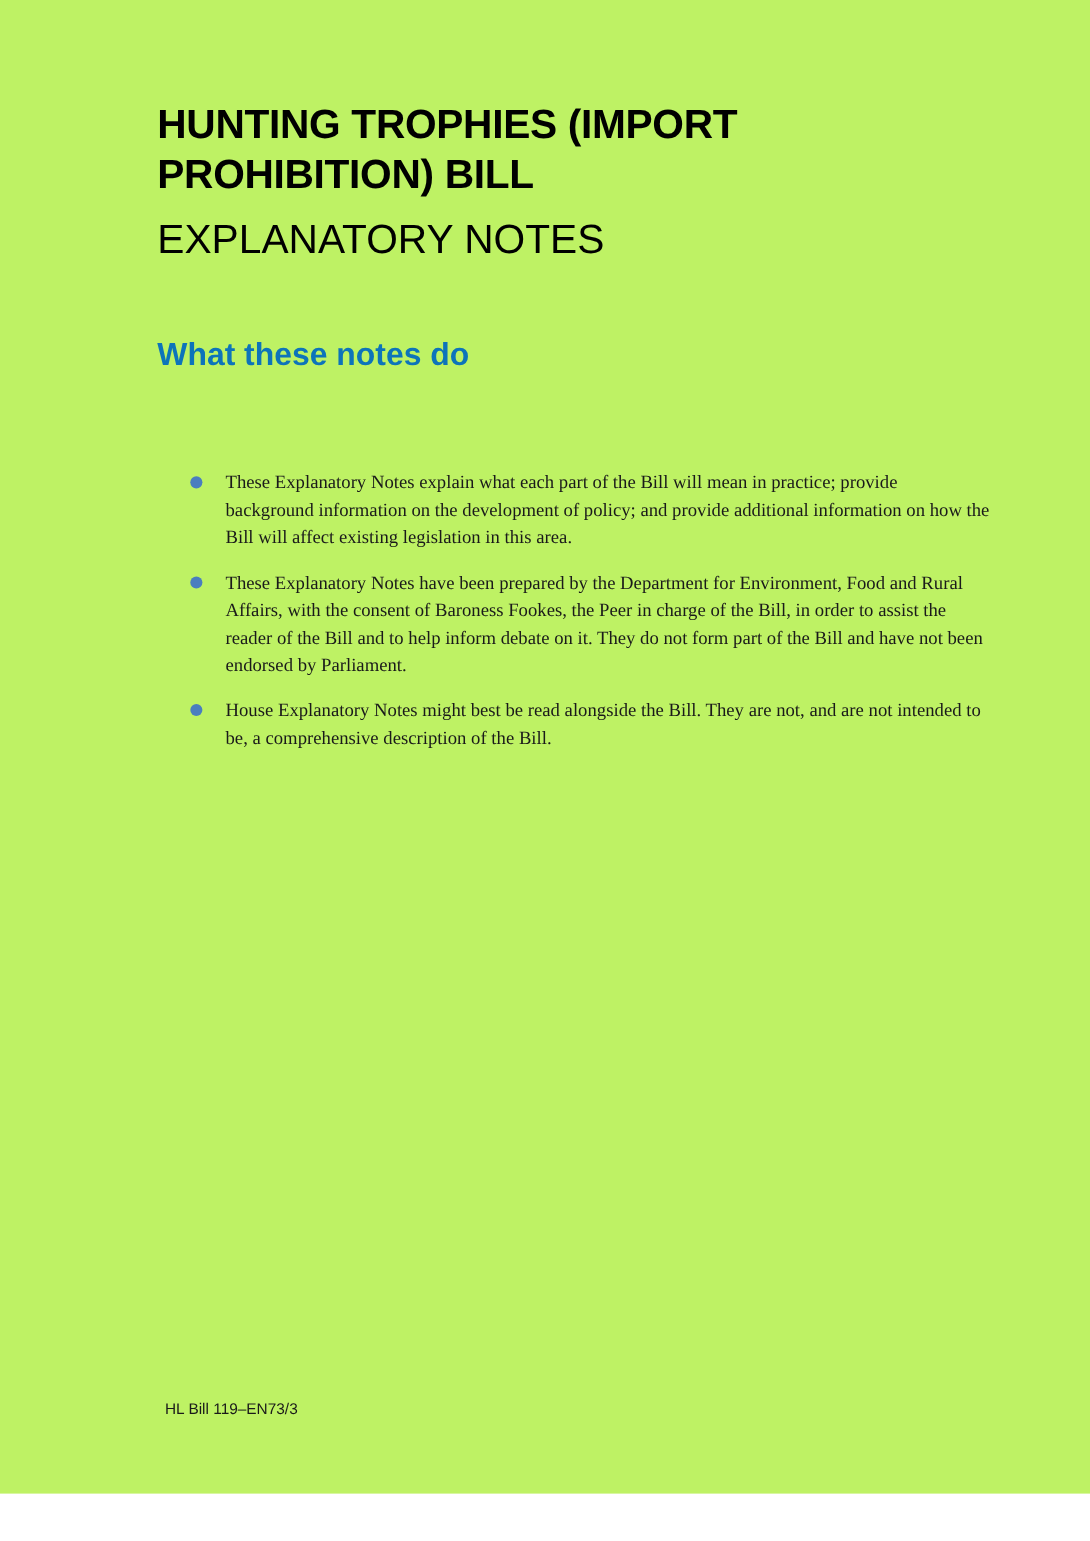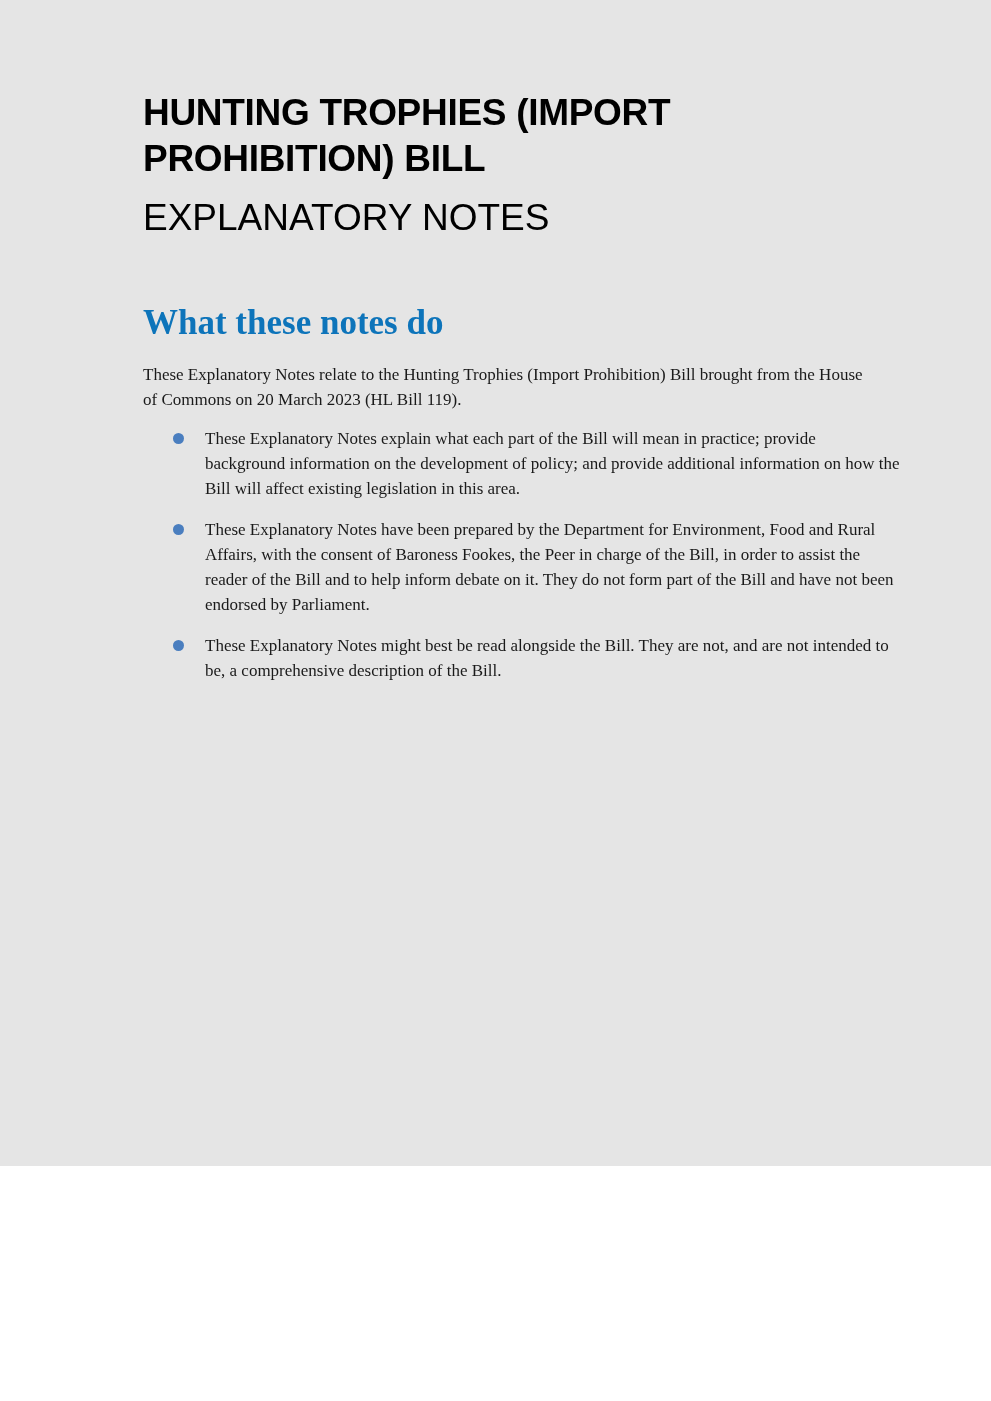--- a/index.html
+++ b/index.html
@@ -3,22 +3,22 @@
 <meta charset="utf-8">
 <style>
   html, body {
     margin: 0;
     padding: 0;
     background: #ffffff;
   }
   .page {
     position: relative;
     width: 991px;
-    height: 1166px;
-    background: #e5e5e5;
+    height: 1358px;
+    background: #bef264;
     overflow: hidden;
     font-family: "Liberation Sans", sans-serif;
   }
   .doc-title {
     position: absolute;
     left: 143px;
     top: 90px;
     width: 640px;
     margin: 0;
     font-family: "Liberation Sans", sans-serif;
@@ -39,23 +39,23 @@
     font-size: 37px;
     line-height: 43px;
     color: #000000;
   }
   .section-heading {
     position: absolute;
     left: 143px;
     top: 306px;
     width: 700px;
     margin: 0;
-    font-family: Liberation Serif, serif;
+    font-family: Liberation Sans, sans-serif;
     font-weight: 700;
-    font-size: 35px;
+    font-size: 29px;
     line-height: 34px;
     color: var(--heading-blue, #0d74ba);
   }
   .intro-paragraph {
     position: absolute;
     left: 143px;
     top: 362px;
     width: 730px;
     margin: 0;
     font-family: "Liberation Serif", serif;
@@ -107,34 +107,33 @@
 <body>
 
 <div class="page">
 
   <h1 class="doc-title">HUNTING TROPHIES (IMPORT PROHIBITION) BILL</h1>
 
   <h2 class="doc-subtitle">EXPLANATORY NOTES</h2>
 
   <h3 class="section-heading">What these notes do</h3>
 
-  <p class="intro-paragraph">These Explanatory Notes relate to the Hunting Trophies (Import Prohibition) Bill brought from the House of Commons on 20 March 2023 (HL Bill 119).</p>
 
   <ul class="bullet-list">
     <li>
       <span class="bullet-dot"></span>
       <span>These Explanatory Notes explain what each part of the Bill will mean in practice; provide background information on the development of policy; and provide additional information on how the Bill will affect existing legislation in this area.</span>
     </li>
     <li>
       <span class="bullet-dot"></span>
       <span>These Explanatory Notes have been prepared by the Department for Environment, Food and Rural Affairs, with the consent of Baroness Fookes, the Peer in charge of the Bill, in order to assist the reader of the Bill and to help inform debate on it. They do not form part of the Bill and have not been endorsed by Parliament.</span>
     </li>
     <li>
       <span class="bullet-dot"></span>
-      <span>These Explanatory Notes might best be read alongside the Bill. They are not, and are not intended to be, a comprehensive description of the Bill.</span>
+      <span>House Explanatory Notes might best be read alongside the Bill. They are not, and are not intended to be, a comprehensive description of the Bill.</span>
     </li>
   </ul>
 
   <div class="page-footer">
     <span>HL Bill 119–EN</span>
     <span>73/3</span>
   </div>
 
 </div>
 

